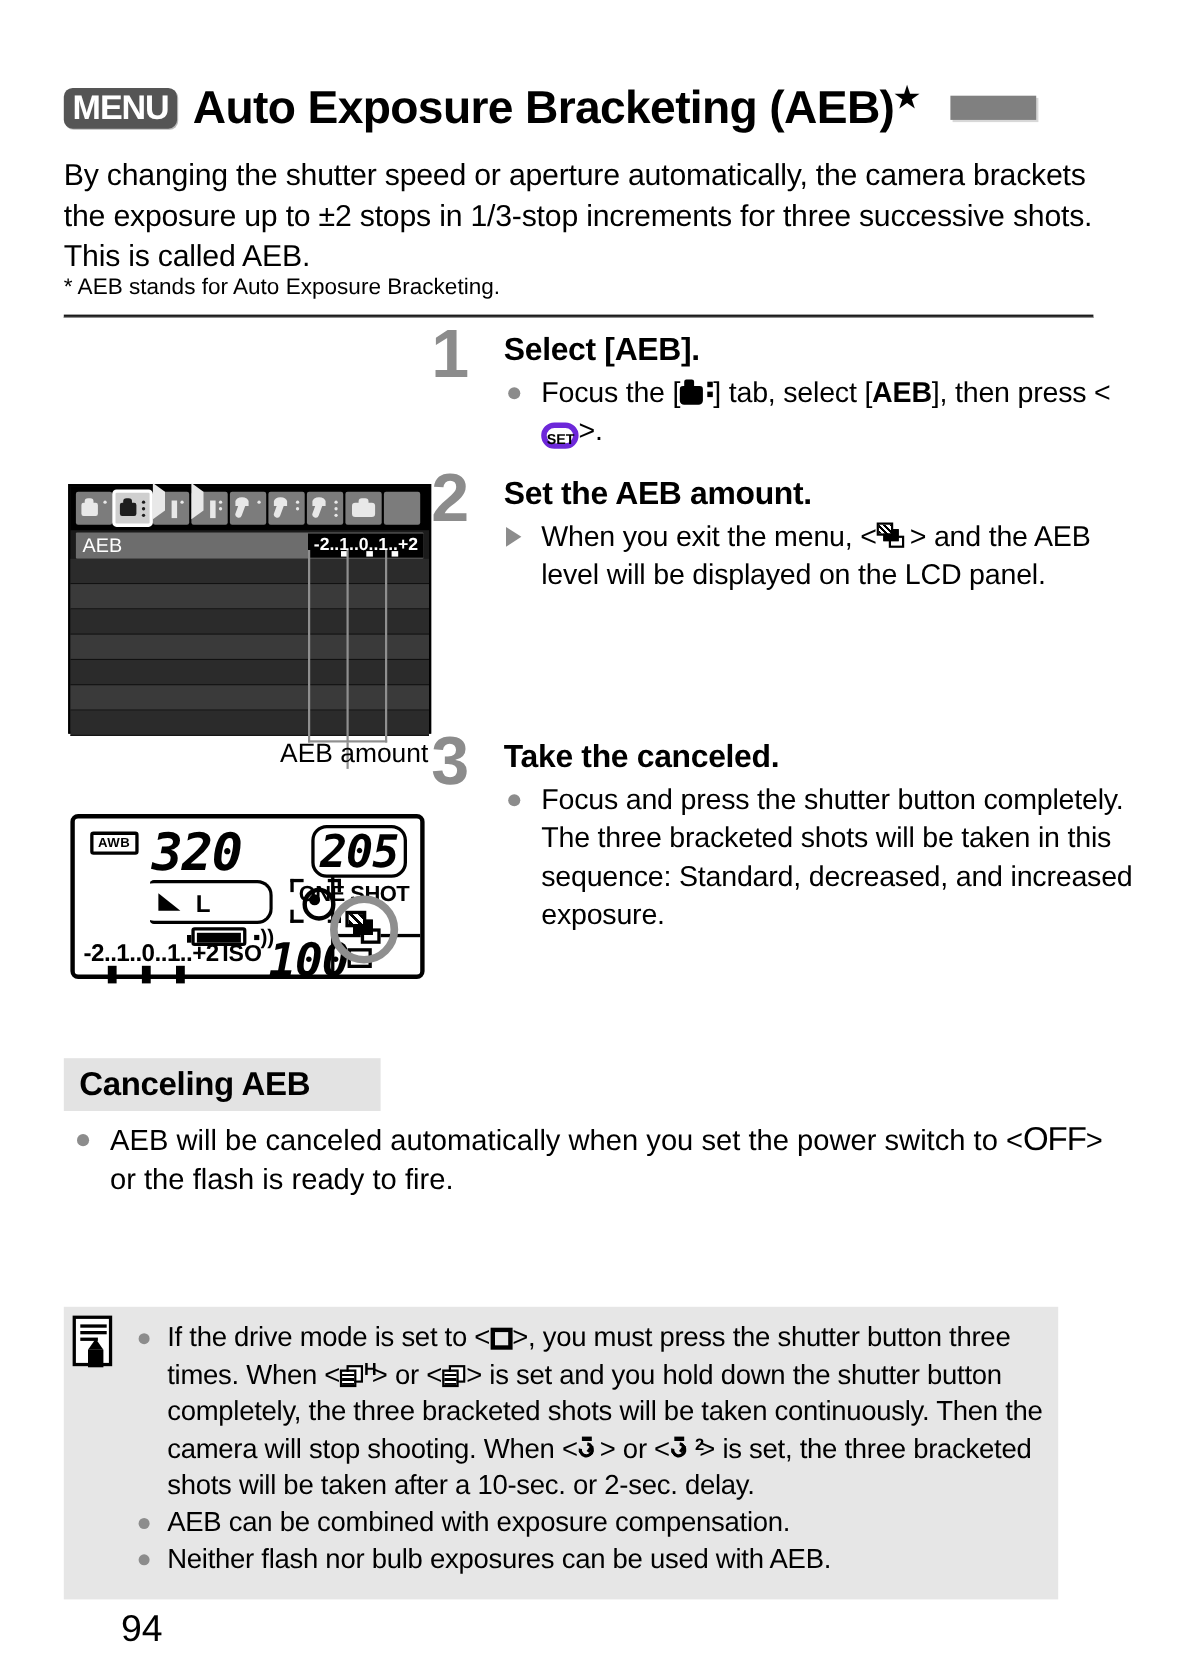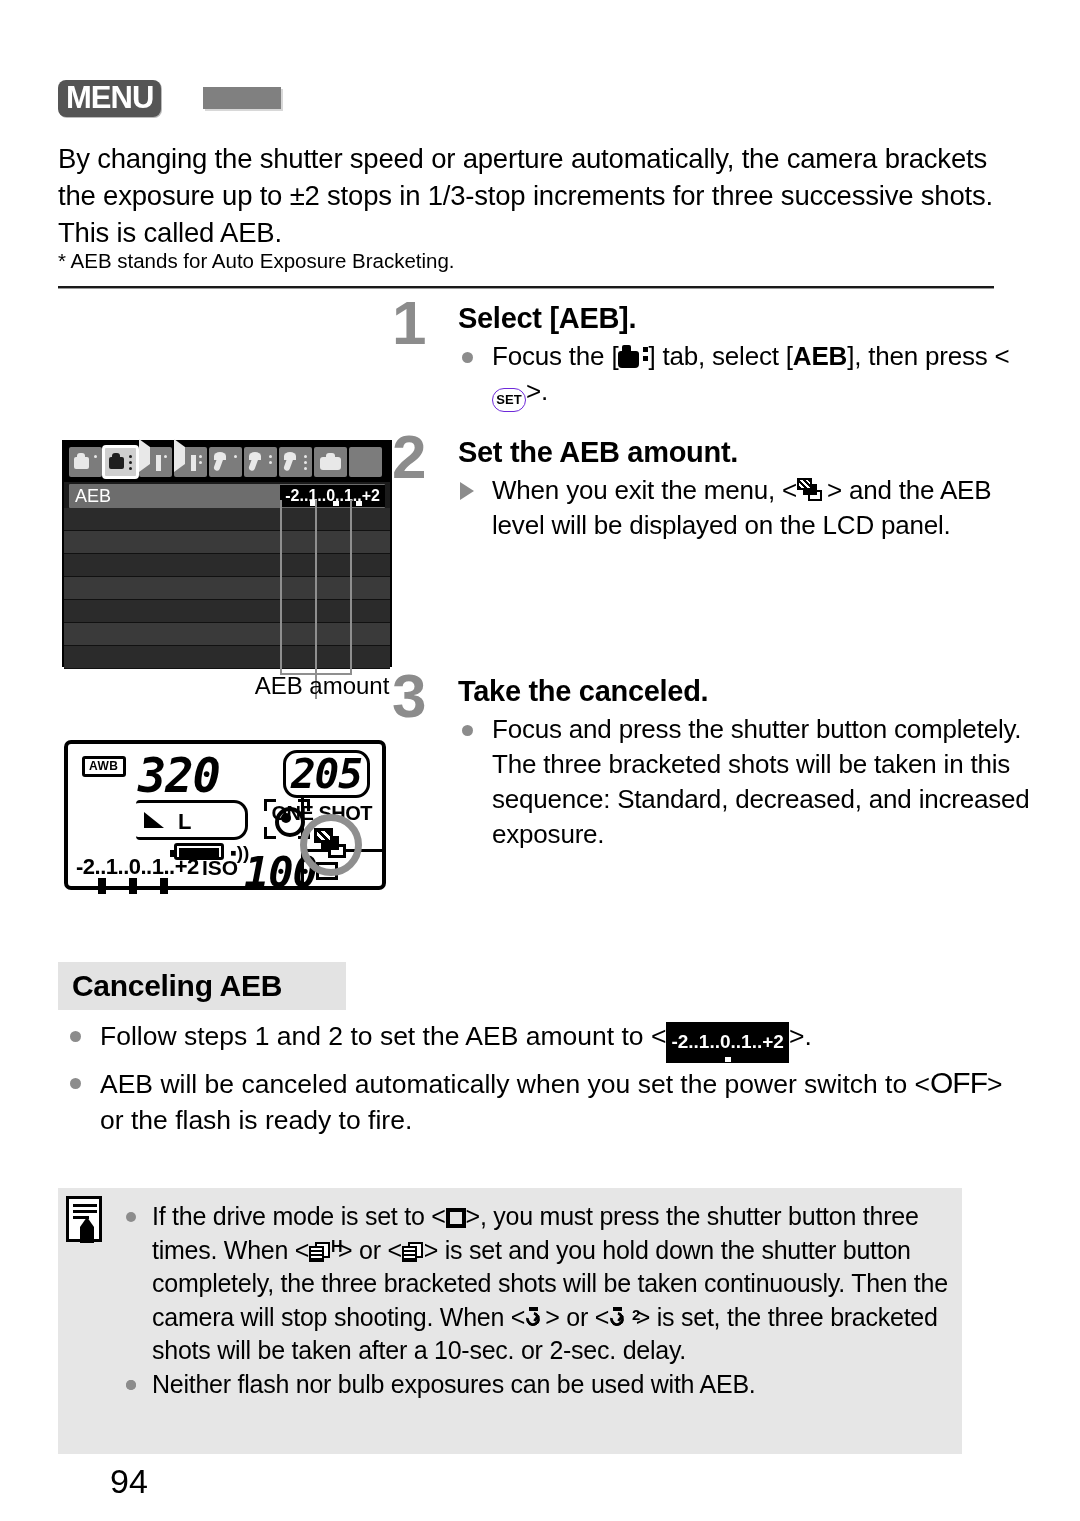--- a/index.html
+++ b/index.html
@@ -120,24 +120,24 @@
     width: 0; height: 0;
     border-left: 14px solid #8c8c8c;
     border-top: 9px solid transparent;
     border-bottom: 9px solid transparent;
   }
 
   
   .g-set {
     display: inline-block;
     width: 34px; height: 24px;
-    border: 1px solid #6d28d9;
+    border: 5px solid #6d28d9;
     border-radius: 12px;
     font-size: 13px; font-weight: bold;
-    line-height: 21px; text-align: center;
+    line-height: 21px; text-align: left;
     vertical-align: -4px;
     letter-spacing: 0px;
     font-family: "Liberation Sans", sans-serif;
   }
   .g-dial {
     display: inline-block;
     width: 28px; height: 28px;
     border: 3px dotted #666;
     border-radius: 50%;
     vertical-align: -6px;
@@ -586,20 +586,21 @@
     font-size: 34px;
     font-family: "Liberation Sans", sans-serif;
     margin-left: 48px;
   }
 </style>
 </head>
 <body>
 
 <div class="header">
   <span class="menu-badge">MENU</span>
+  <span class="page-title"><span>Auto Exposure Bracketing (AEB)</span><span class="title-star">★</span></span>
   <span class="gray-tag"></span>
 </div>
 
 <div class="intro">By changing the shutter speed or aperture automatically, the camera brackets the exposure up to ±2 stops in 1/3-stop increments for three successive shots. This is called AEB.</div>
 <div class="footnote">* AEB stands for Auto Exposure Bracketing.</div>
 <div class="hrule"></div>
 
 <div class="steps">
 
   <div class="step">
@@ -715,41 +716,38 @@
   <div class="aeb-icon">
     <span class="f1"></span>
       <span class="f2"></span>
       <span class="f3"></span>
   </div>
 </div>
 
 <div class="section-head">Canceling AEB</div>
 <div class="cancel-list">
   <div class="li">
-    <span class="dot"></span><span>Follow steps 1 and 2 to set the AEB amount to &lt;</span><span class="inline-scale"><span>-2..1..0..1..+2</span><span class="mk"></span></span><span>&gt;.</span>
-  </div>
-  <div class="li">
     <span class="dot"></span><span>AEB will be canceled automatically when you set the power switch to &lt;</span><span class="g-off">OFF</span><span>&gt; or the flash is ready to fire.</span>
   </div>
 </div>
 
 <div class="notes">
   <div class="note-icon">
     <span class="l1"></span>
       <span class="l2"></span>
       <span class="l3"></span>
     <span class="pen"></span>
       <span class="penbody"></span>
   </div>
   <div class="notes-body">
     <div class="li">
       <span class="dot"></span><span>If the drive mode is set to &lt;</span><span class="g-sq"></span><span>&gt;, you must press the shutter button three times. When &lt;</span><span class="g-burst"><span class="a"></span><span class="b"></span><span class="h">H</span></span>&nbsp;<span>&gt; or &lt;</span><span class="g-burst"><span class="a"></span><span class="b"></span></span><span>&gt; is set and you hold down the shutter button completely, the three bracketed shots will be taken continuously. Then the camera will stop shooting. When &lt;</span><span class="g-timer"><span class="t"></span><span class="c"></span><span class="n"></span></span><span>&gt; or &lt;</span><span class="g-timer"><span class="t"></span><span class="c"></span><span class="n"></span><span class="sub">2</span></span>&nbsp;<span>&gt; is set, the three bracketed shots will be taken after a 10-sec. or 2-sec. delay.</span>
     </div>
     <div class="li">
-      <span class="dot"></span>
+      <span class="dot"></span><span>AEB can be combined with exposure compensation.</span>
     </div>
     <div class="li">
       <span class="dot"></span><span>Neither flash nor bulb exposures can be used with AEB.</span>
     </div>
   </div>
 </div>
 
 <div class="page-num">94</div>
 
 </body></html>

